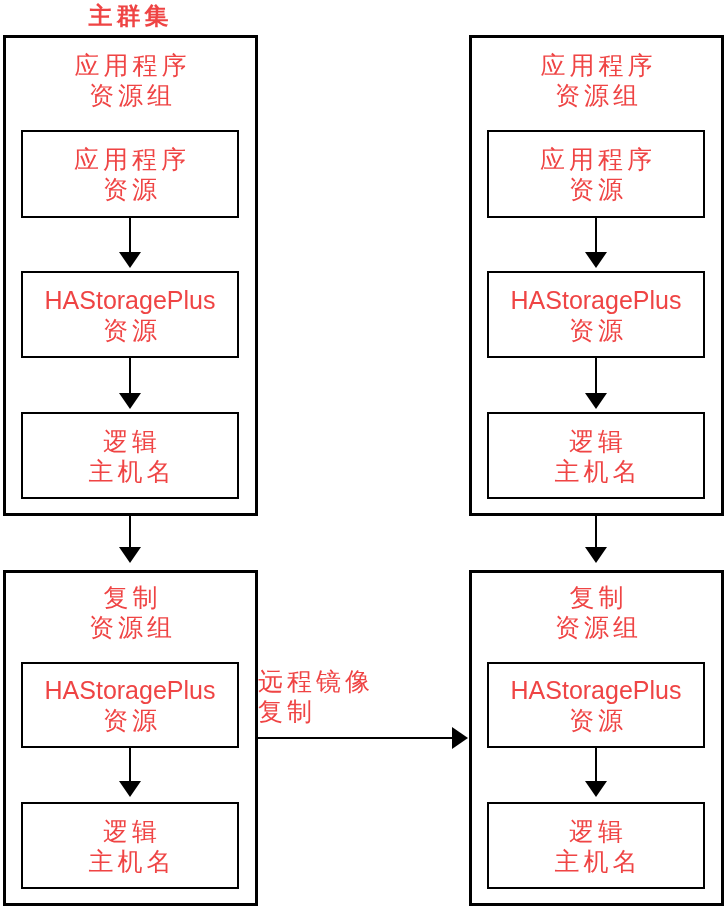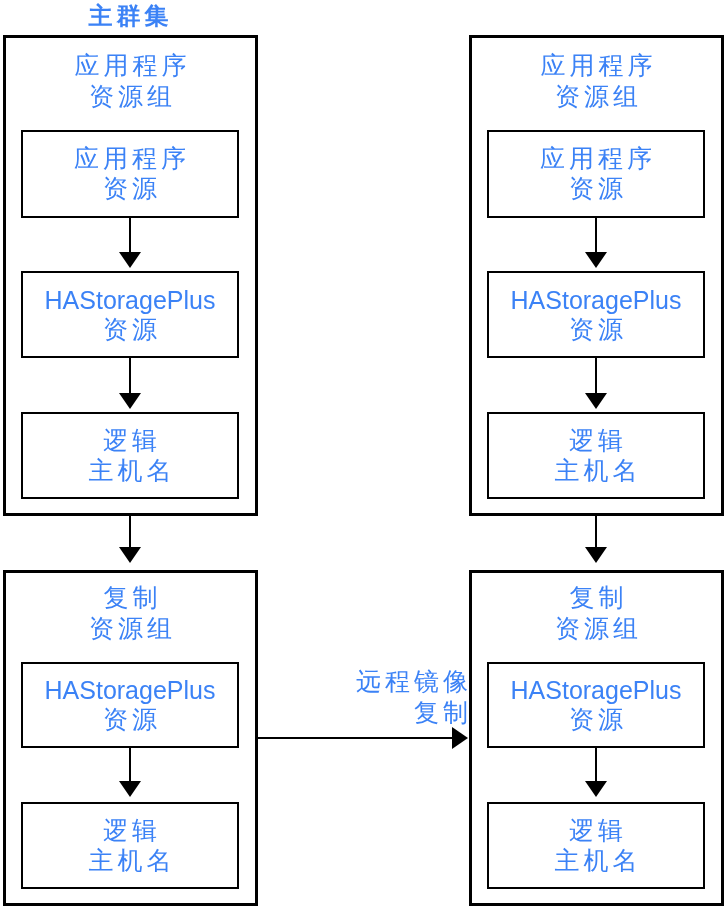--- a/index.html
+++ b/index.html
@@ -2,21 +2,21 @@
 <html><head>
 <meta charset="utf-8">
 <style>
   html, body { margin: 0; padding: 0; background: #ffffff; }
   #canvas {
     position: relative;
     width: 726px;
     height: 909px;
     background: #ffffff;
     font-family: "Liberation Sans", "DejaVu Sans", sans-serif;
-    color: #3b82f6;
+    color: #ef4444;
     overflow: hidden;
   }
   .cluster { position: absolute; top: 0; width: 261px; height: 909px; }
   .cluster.left  { left: 0; }
   .cluster.right { left: 466px; }
 
   .cluster-title {
     position: absolute;
     left: 0; top: 0; width: 261px; height: 32px;
     line-height: 32px;
@@ -61,21 +61,21 @@
     font-size: 25px;
     line-height: 30px;
     white-space: nowrap;
   }
   .inner-box.b1 { top: 130px; height: 88px; }
   .inner-box.b2 { top: 271px; height: 87px; }
   .inner-box.b3 { top: 412px; height: 87px; }
   .inner-box.b4 { top: 662px; height: 86px; }
   .inner-box.b5 { top: 802px; height: 87px; }
 
-  .cjk { letter-spacing: 4px; margin-right: -4px; font-family: Liberation Serif, serif; }
+  .cjk { letter-spacing: 4px; margin-right: -4px; }
 
   .v-shaft {
     position: absolute;
     left: 129px; width: 2px;
     background: #000000;
   }
   .v-shaft.a1 { top: 218px; height: 36px; }
   .v-shaft.a2 { top: 358px; height: 37px; }
   .v-shaft.a3 { top: 515px; height: 34px; }
   .v-shaft.a4 { top: 748px; height: 35px; }
@@ -88,21 +88,21 @@
     border-top: 16px solid #000000;
   }
   .head-down.a1 { top: 252px; }
   .head-down.a2 { top: 393px; }
   .head-down.a3 { top: 547px; }
   .head-down.a4 { top: 781px; }
 
   .repl-label {
     position: absolute;
     left: 258px; top: 666px; width: 210px;
-    text-align: right;
+    text-align: left;
     font-size: 25px;
     line-height: 30px;
     white-space: nowrap;
   }
   .h-shaft {
     position: absolute;
     left: 258px; top: 737px; width: 196px; height: 2px;
     background: #000000;
   }
   .head-right {

